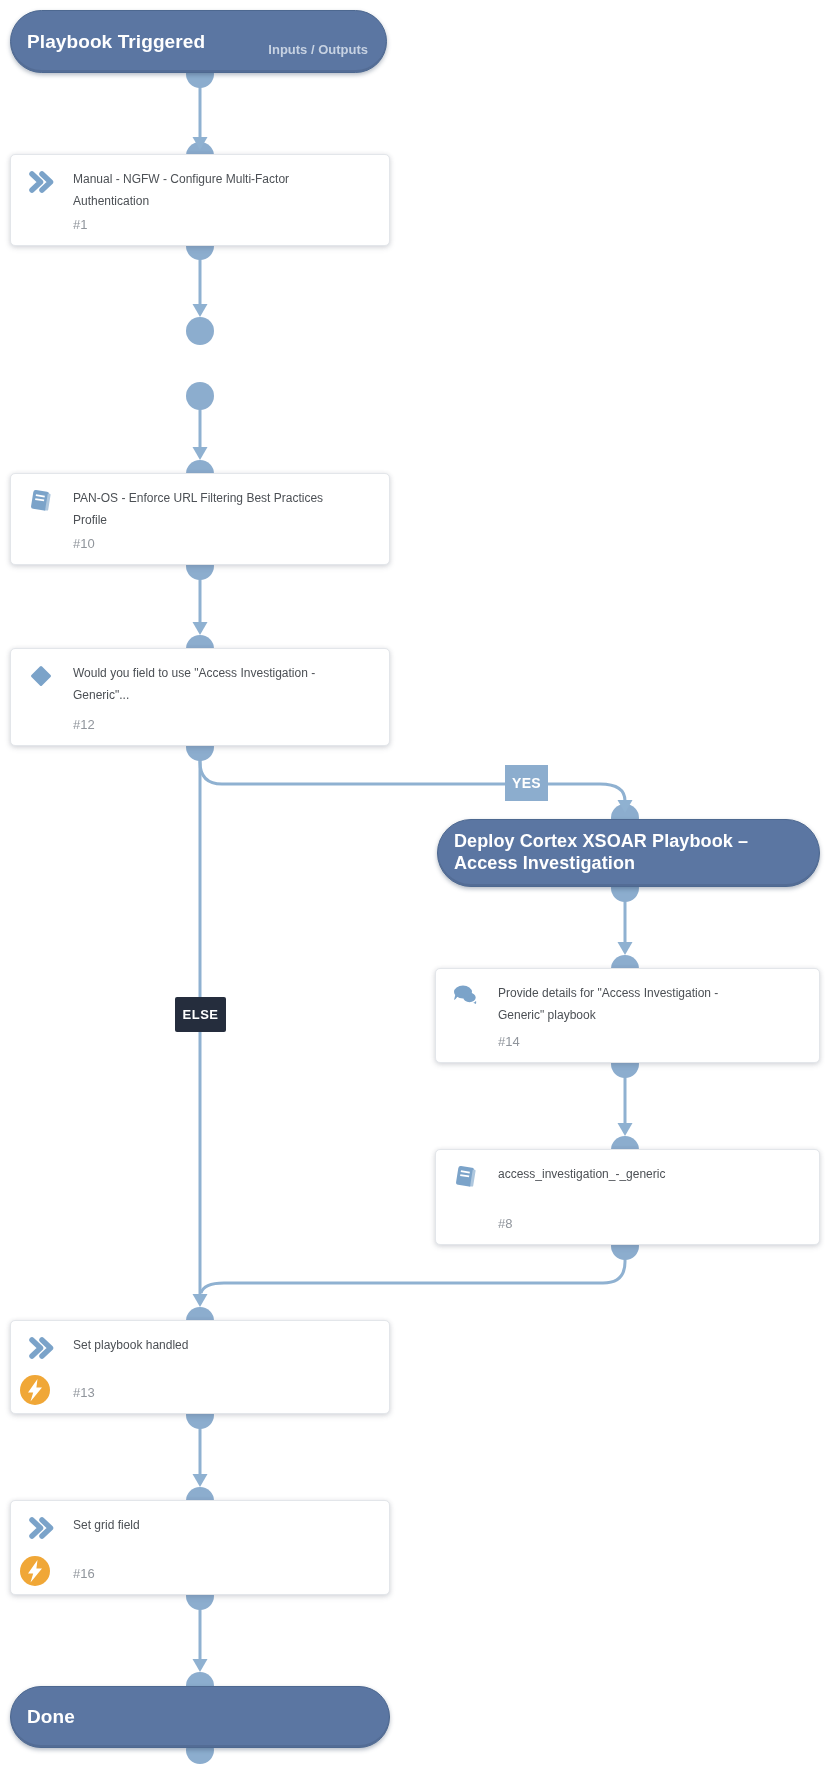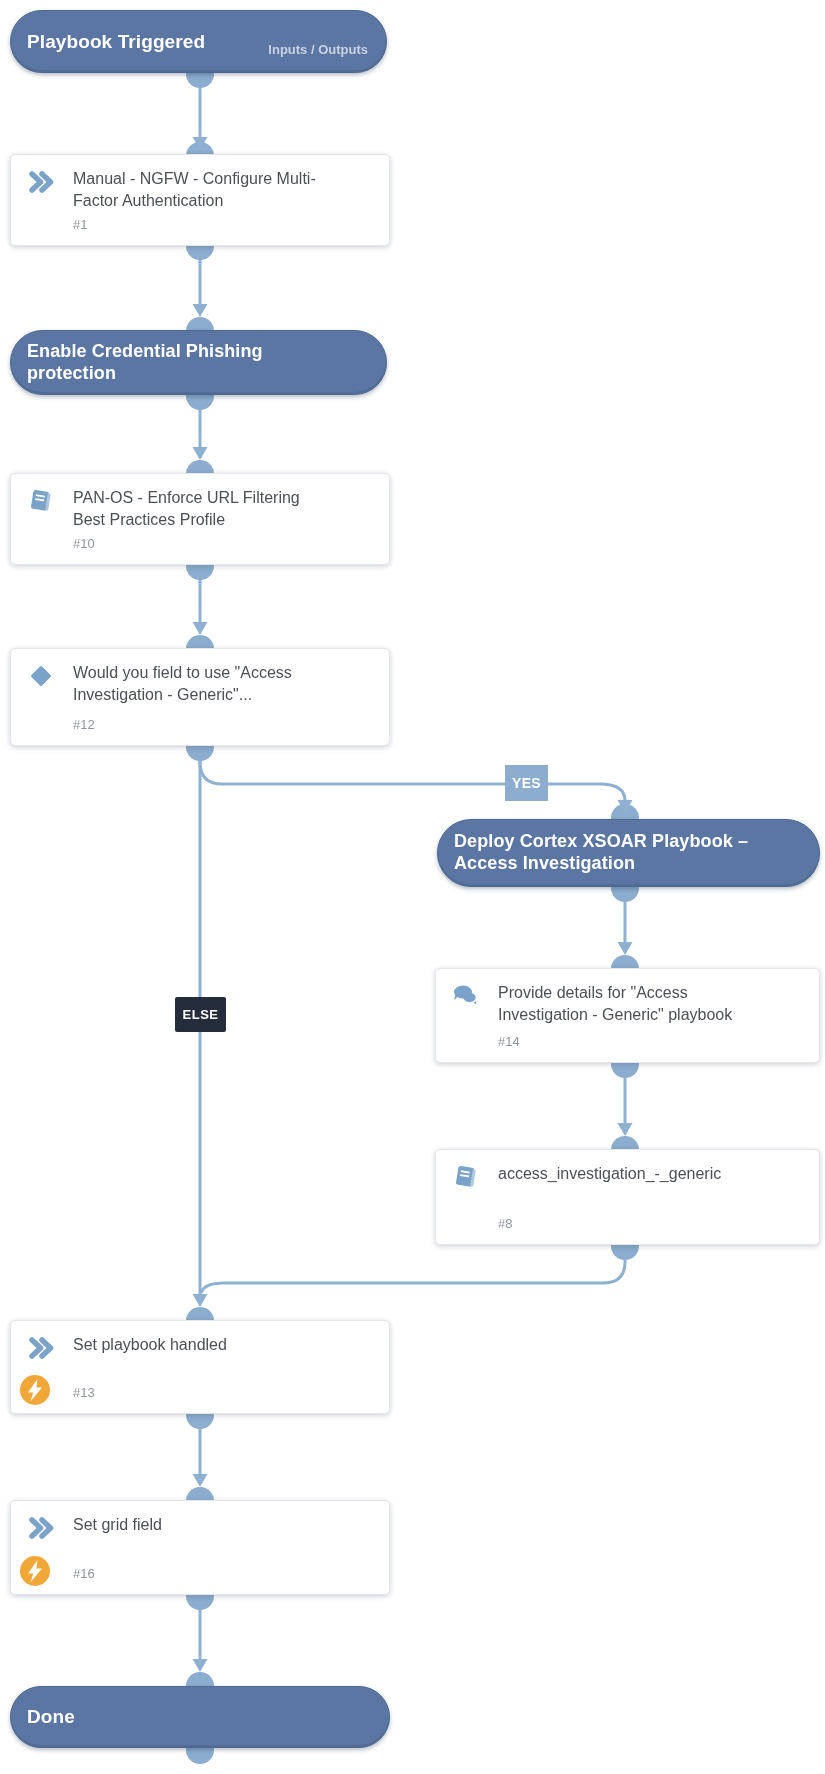--- a/index.html
+++ b/index.html
@@ -63,21 +63,21 @@
     height: 26px;
     display: flex;
     align-items: center;
     justify-content: center;
   }
   .card .title {
     position: absolute;
     left: 62px;
     top: 13px;
     max-width: 258px;
-    font-size: 16px;
+    font-size: 12px;
     line-height: 22px;
     color: #4c5055;
   }
   .card .num {
     position: absolute;
     left: 62px;
     bottom: 13px;
     font-size: 13px;
     color: #90959c;
   }
@@ -169,23 +169,20 @@
       <polygon points="192.5,1474 207.5,1474 200,1487"></polygon>
       <polygon points="192.5,1659 207.5,1659 200,1672"></polygon>
     </g>
   </svg>
 
   <div class="pill" style="left:10px; top:10px; width:377px; height:63px; border-radius:32px;">
     <span class="pill-label">Playbook Triggered</span>
     <span class="io-btn">Inputs / Outputs</span>
   </div>
 
-  <div class="pill" style="left:10px; top:330px; width:377px; height:65px; border-radius:33px;">
-    <span class="pill-label two-line" style="max-width:300px;">Enable Credential Phishing protection</span>
-  </div>
 
   <div class="pill" style="left:437px; top:819px; width:383px; height:68px; border-radius:34px;">
     <span class="pill-label two-line" style="max-width:330px;">Deploy Cortex XSOAR Playbook – Access Investigation</span>
   </div>
 
   <div class="pill" style="left:10px; top:1686px; width:380px; height:62px; border-radius:31px;align-items:center;">
     <span class="pill-label">Done</span>
   </div>
 
   <div class="card" style="left:10px; top:154px; width:380px; height:92px;">

